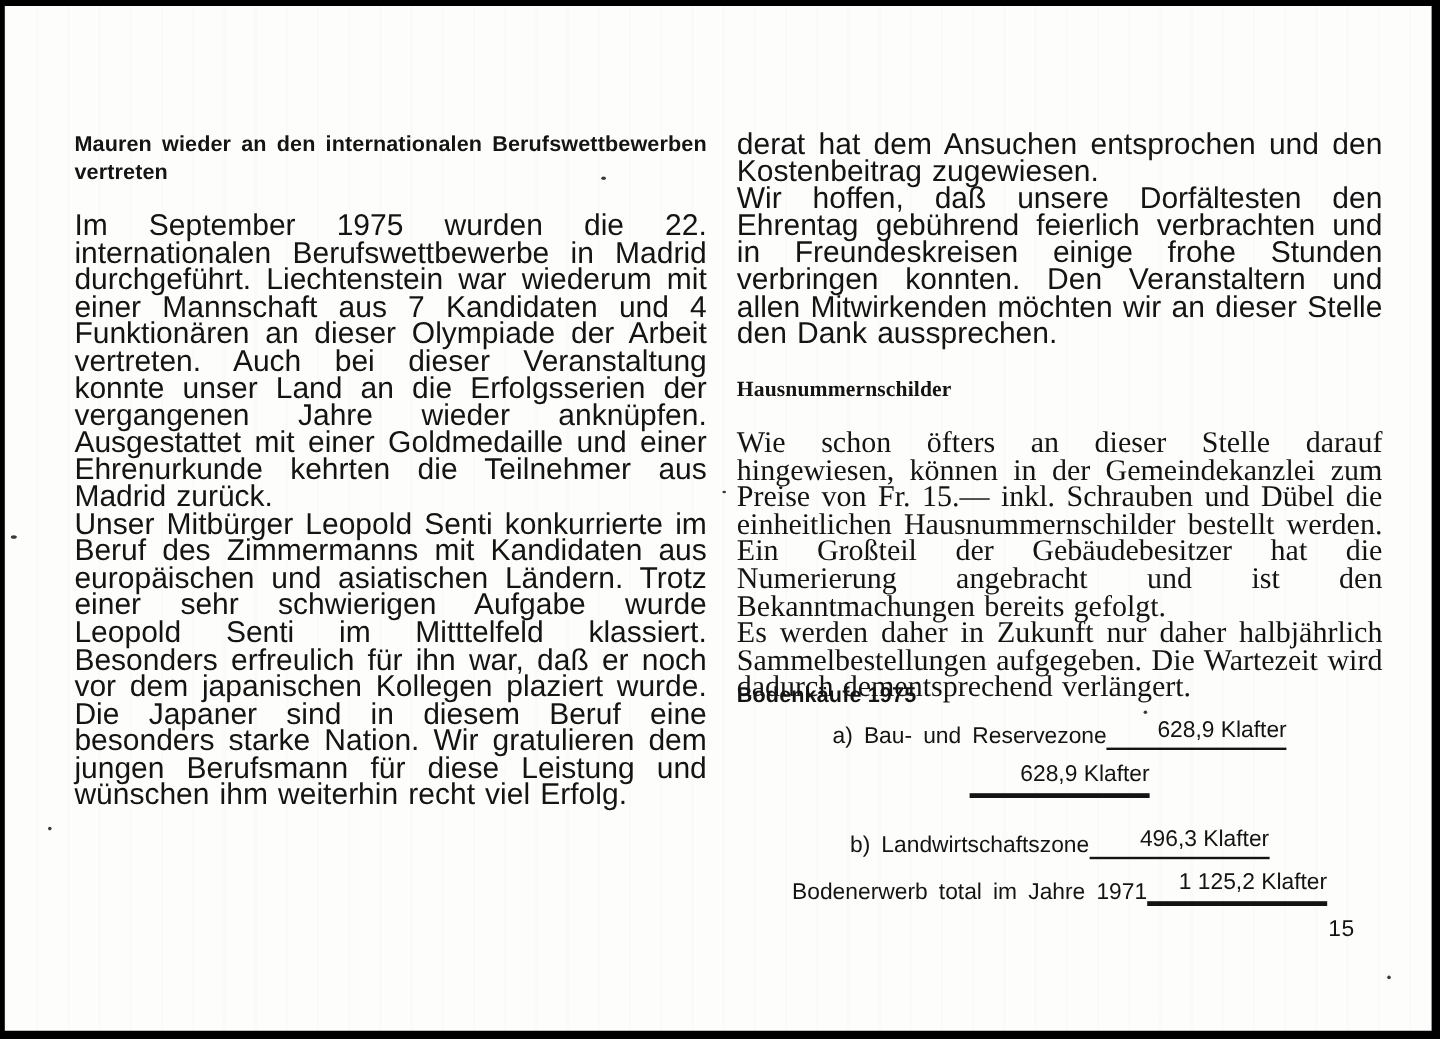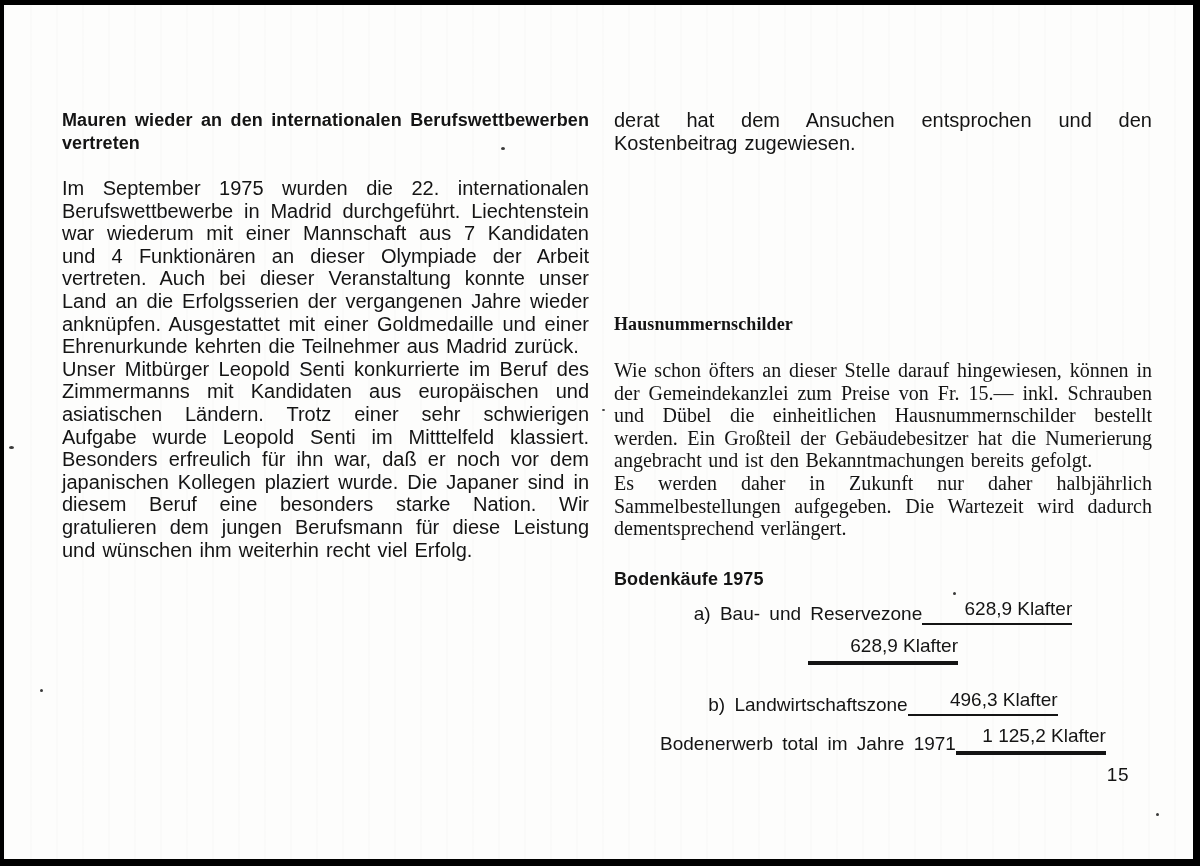--- a/index.html
+++ b/index.html
@@ -37,21 +37,21 @@
   h2.heading{
     margin:0;
     font-size:18px; line-height:23px; font-weight:700;
     text-align:justify;
     letter-spacing:0.1px;
   }
   .sec-l1 h2.heading{ margin-bottom:22px; }
   .sec-l2 h2.heading, .sec-r2 h2.heading{ margin-bottom:23px; }
   p.body{
     margin:0;
-    font-size:20px; line-height:22.6px;
+    font-size:25px; line-height:22.6px;
     text-align:justify;
     word-spacing:1.5px;
     hyphens:none;
   }
 
   
   .ledger{ margin-top:7px; }
   .lrow{
     display:flex; justify-content:center; align-items:flex-end;
     font-size:19px; line-height:22px;
@@ -95,20 +95,21 @@
       <p class="body">Unser Mitbürger Leopold Senti konkurrierte im Beruf des Zimmermanns mit Kandidaten aus europäischen und asiatischen Ländern. Trotz einer sehr schwierigen Aufgabe wurde Leopold Senti im Mitttelfeld klassiert. Besonders erfreulich für ihn war, daß er noch vor dem japanischen Kollegen plaziert wurde. Die Japaner sind in diesem Beruf eine besonders starke Nation. Wir gratulieren dem jungen Berufsmann für diese Leistung und wünschen ihm weiterhin recht viel Erfolg.</p>
     </div>
 
 
   </div>
 
   <div class="col col-right">
 
     <div class="sec sec-r1">
       <p class="body">derat hat dem Ansuchen entsprochen und den Kostenbeitrag zugewiesen.</p>
+      <p class="body">Wir hoffen, daß unsere Dorfältesten den Ehrentag gebührend feierlich verbrachten und in Freundeskreisen einige frohe Stunden verbringen konnten. Den Veranstaltern und allen Mitwirkenden möchten wir an dieser Stelle den Dank aussprechen.</p>
     </div>
 
     <div class="sec sec-r2">
       <h2 class="heading">Hausnummernschilder</h2>
       <p class="body">Wie schon öfters an dieser Stelle darauf hingewiesen, können in der Gemeindekanzlei zum Preise von Fr. 15.— inkl. Schrauben und Dübel die einheitlichen Hausnummernschilder bestellt werden. Ein Großteil der Gebäudebesitzer hat die Numerierung angebracht und ist den Bekanntmachungen bereits gefolgt.</p>
       <p class="body">Es werden daher in Zukunft nur daher halbjährlich Sammelbestellungen aufgegeben. Die Wartezeit wird dadurch dementsprechend verlängert.</p>
     </div>
 
     <div class="sec sec-r3">
       <h2 class="heading">Bodenkäufe 1975</h2>

